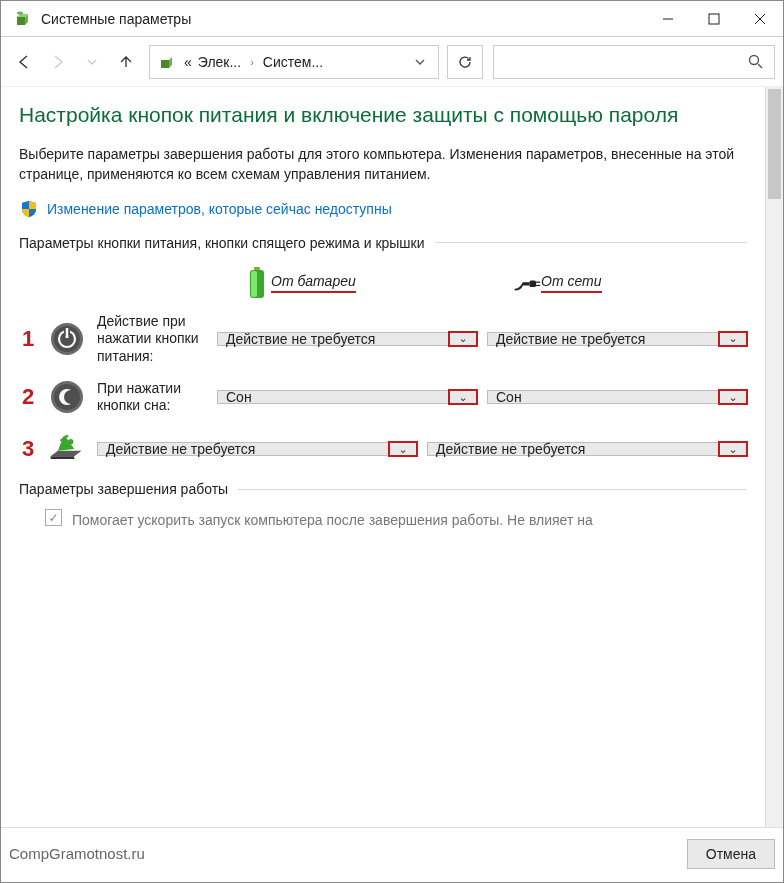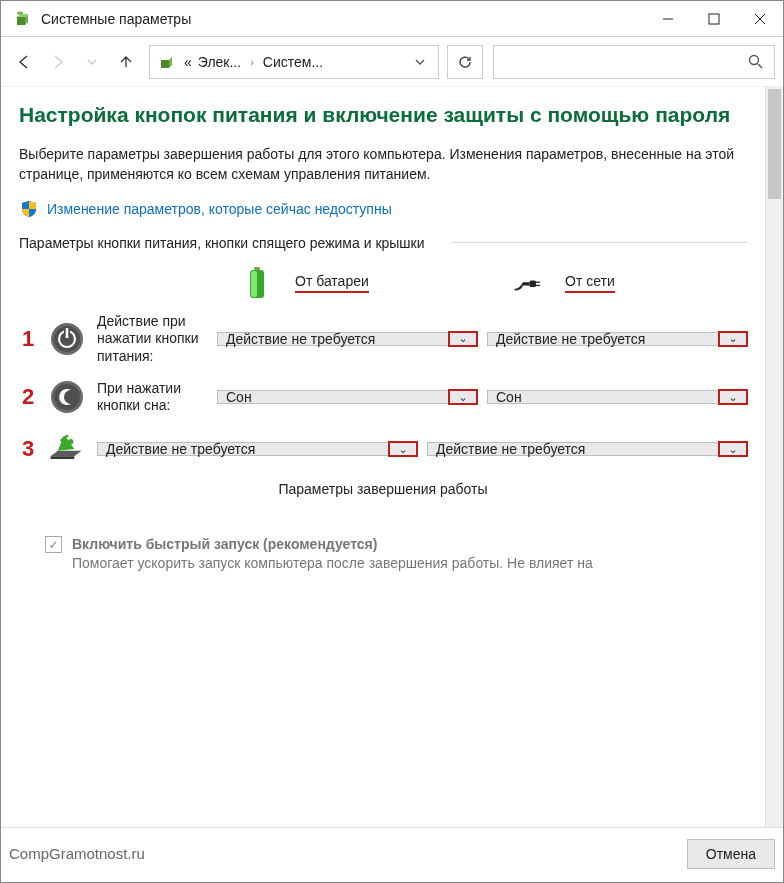--- a/index.html
+++ b/index.html
@@ -92,51 +92,52 @@
     }
     .scroll-thumb {
       position: absolute;
       top: 2px; left: 2px; right: 2px;
       height: 110px;
       background: #c8c8c8;
     }
     h1 {
       color: #0b6e3a;
       font-size: 21px;
-      font-weight: 700;
+      font-weight: 400;
       margin-bottom: 16px;
       line-height: 1.35;
     }
     .intro { margin-bottom: 14px; line-height: 1.4; }
     .link-row {
       display: flex; align-items: center; gap: 8px;
       margin-bottom: 16px;
     }
     .shield-icon {
       width: 20px; height: 20px;
       display:flex; align-items:center; justify-content:center;
     }
     .link { color: #0b6fc4; }
     .group-row {
-      display: flex; align-items: center; gap: 26px;
+      display: flex; align-items: center; gap: 10px;
       margin-bottom: 12px;
     }
     .group-label { font-size: 14px; }
     .group-line { flex:1; height:1px; border-top: 1px solid #d8d8d8; }
     .col-headers {
       display: flex;
       gap: 10px;
       margin-bottom: 10px;
       align-items: center;
     }
     .head-col {
       flex: 1;
-      display: flex; align-items: center; gap: 24px;
+      display: flex; align-items: center; gap: 0;
       justify-content: flex-start;
       padding-left: 26px;
+      font-style: italic;
     }
     .head-underline {
       border-bottom: 2px solid #c21b1b;
       padding-bottom: 2px;
       display: inline-block;
     }
     .battery-icon, .plug-icon {
       width: 28px; height: 36px; display:flex; align-items:center; justify-content:center;
     }
     .setting-row {
@@ -171,21 +172,21 @@
     }
     .dd-btn {
       width: 28px;
       background: #e9e9e9;
       border: 1px solid #bdbdbd;
       display:flex; align-items:center; justify-content:center;
       outline: 2px solid #c21b1b;
       outline-offset: -1px;
       font-size: 11px; color:#333;
     }
-    .shutdown-group { margin-top: 6px; flex-direction: column; }
+    .shutdown-group { margin-top: 6px; }
     .fast-row {
       display: flex; align-items: flex-start; gap: 10px;
       padding-left: 26px;
       margin-top: 10px;
       color: #777;
     }
     .chk {
       width: 17px; height: 17px; border: 1px solid #aaa;
       display:flex; align-items:center; justify-content:center;
       font-size: 12px; color:#888;
@@ -414,21 +415,20 @@
     </div>
 
     <div class="group-row shutdown-group">
       <span class="group-label">Параметры завершения работы</span>
       <span class="group-line"></span>
     </div>
 
     <div class="fast-row">
       <span class="chk">✓</span>
       <div class="fast-text">
-        <div class="fast-title">Включить быстрый запуск (рекомендуется)</div>
         <div class="fast-desc">Помогает ускорить запуск компьютера после завершения работы. Не влияет на</div>
       </div>
     </div>
   </div>
 
   <div class="scrollbar">
     <div class="scroll-thumb"></div>
   </div>
 </div>
 

